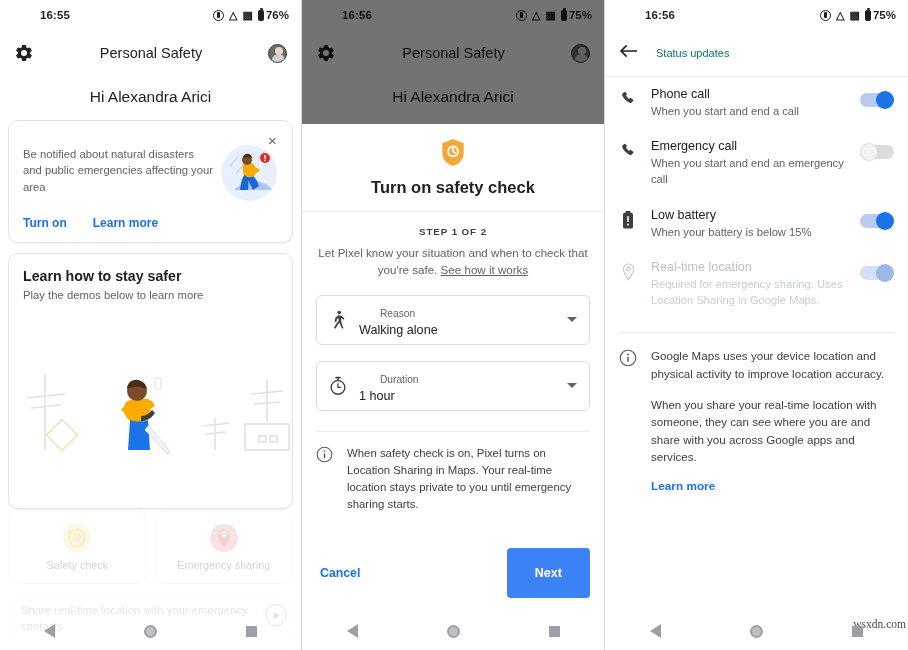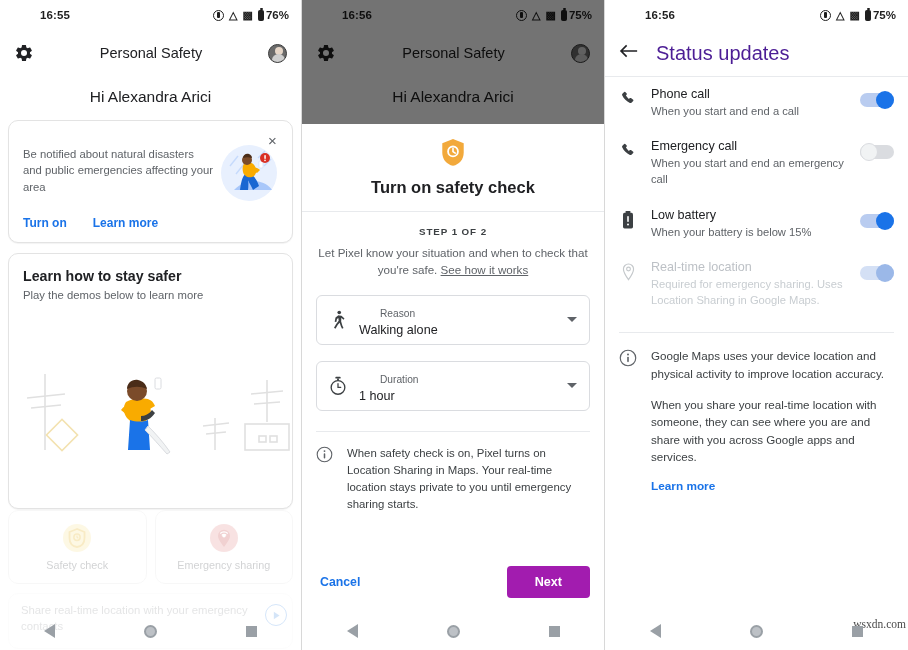--- a/index.html
+++ b/index.html
@@ -148,27 +148,27 @@
   .note{ display:flex; gap:14px; padding:13px 14px 0; }
   .note-ico{ width:17px;height:17px; flex:0 0 17px; margin-top:1px;}
   .note-txt{ font-size:11.4px; color:#3c4043; line-height:1.5; }
 
   .sheet-actions{
     margin-top:auto; display:flex; align-items:center; justify-content:space-between;
     padding:0 14px 52px;
   }
   .btn-cancel{ font-size:12.3px; color:#1a73e8; font-weight:bold; padding:8px 4px; }
   .btn-next{
-    background:#a21caf; color:#fff; font-size:12.6px; font-weight:bold;
-    padding:9px 28px; border-radius:4px;
+    background:#3b82f6; color:#fff; font-size:12.6px; font-weight:bold;
+    padding:18px 28px; border-radius:4px;
   }
 
   
   .appbar3{ height:46px; display:flex; align-items:center; padding:0 14px; gap:18px;}
-  .appbar3 .t{ font-size:20px; color:#4c1d95; }
+  .appbar3 .t{ font-size:11px; color:#0f766e; }
   .hr{ height:1px; background:#e8eaed; }
   .section-hdr{ font-size:9.6px; letter-spacing:.7px; color:#5f6368; font-weight:bold; padding:16px 16px 9px; }
   .row{ display:flex; align-items:flex-start; padding:10px 14px 10px; gap:14px; }
   .row-ico{ width:18px; flex:0 0 18px; margin-top:3px; display:flex; justify-content:center;}
   .row-txt{ flex:1; }
   .row-title{ font-size:12.6px; color:#202124; }
   .row-sub{ font-size:11.2px; color:#5f6368; line-height:1.45; margin-top:2px;}
   .row.disabled .row-title{ color:#bdc1c6; }
   .row.disabled .row-sub{ color:#c8cdd1; }
   .toggle{ width:34px; height:14px; border-radius:8px; position:relative; flex:0 0 34px; margin-top:6px;}

